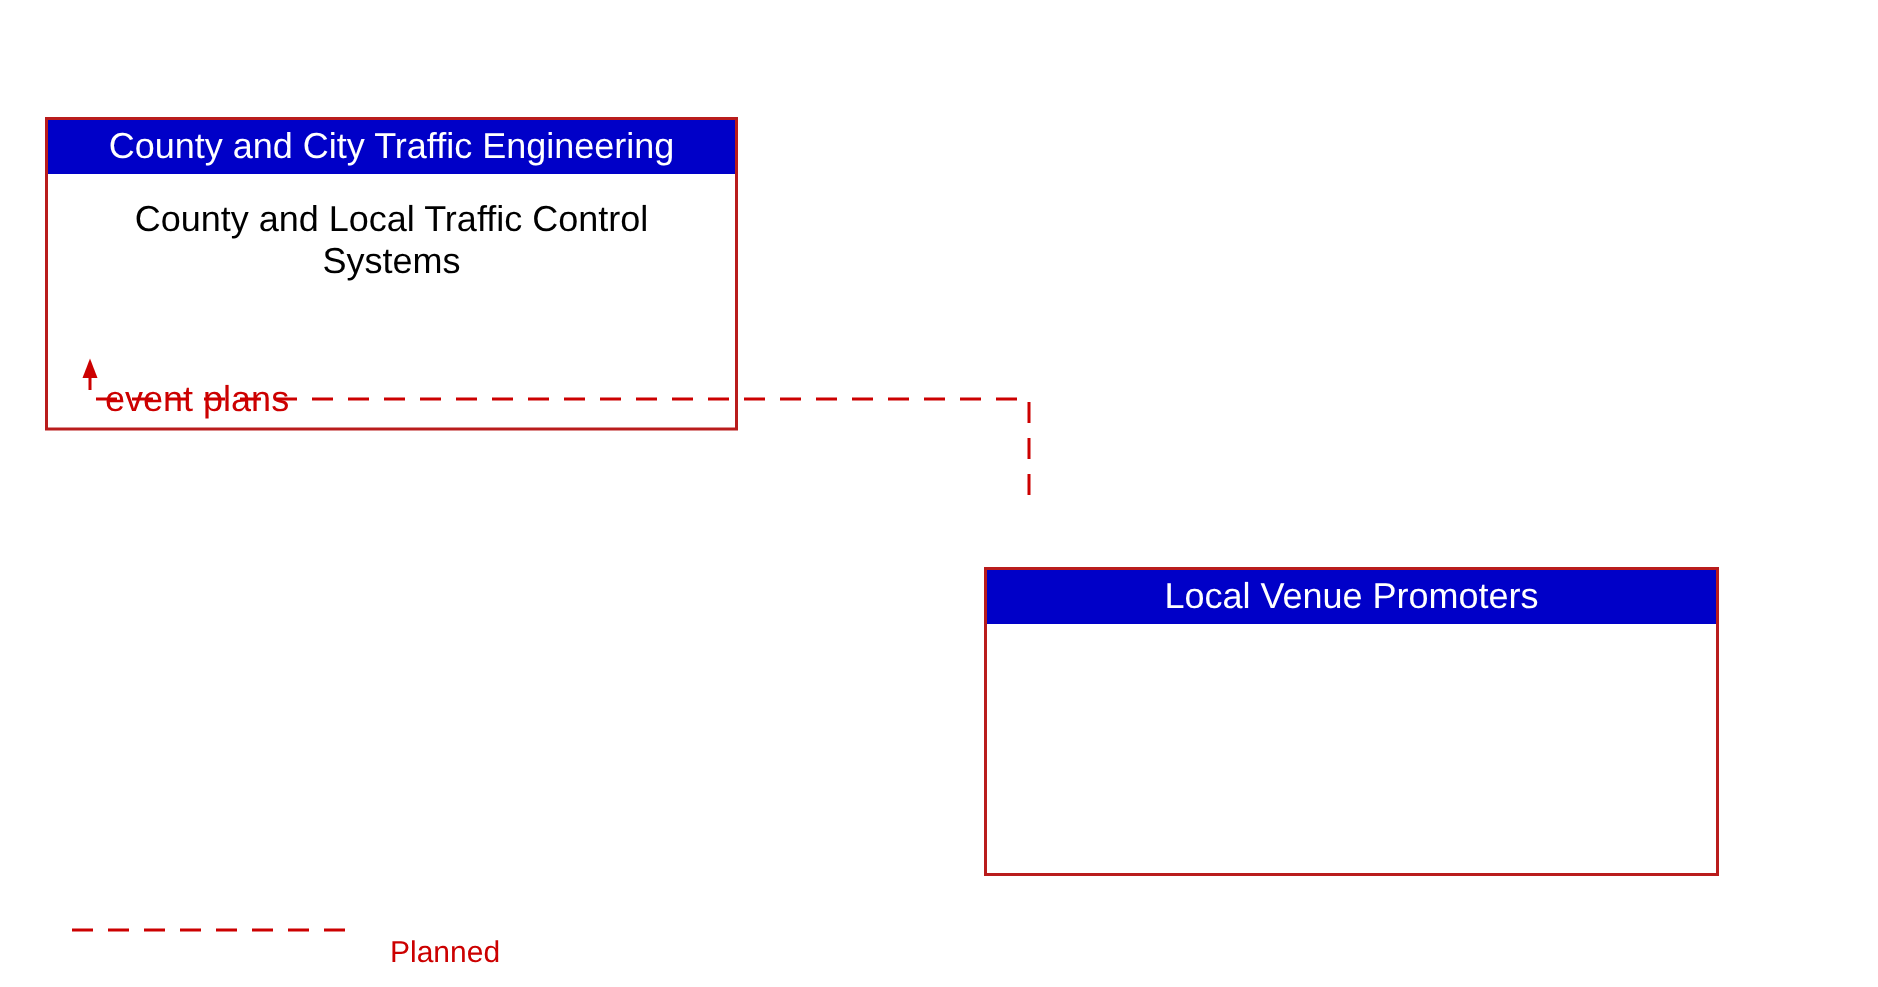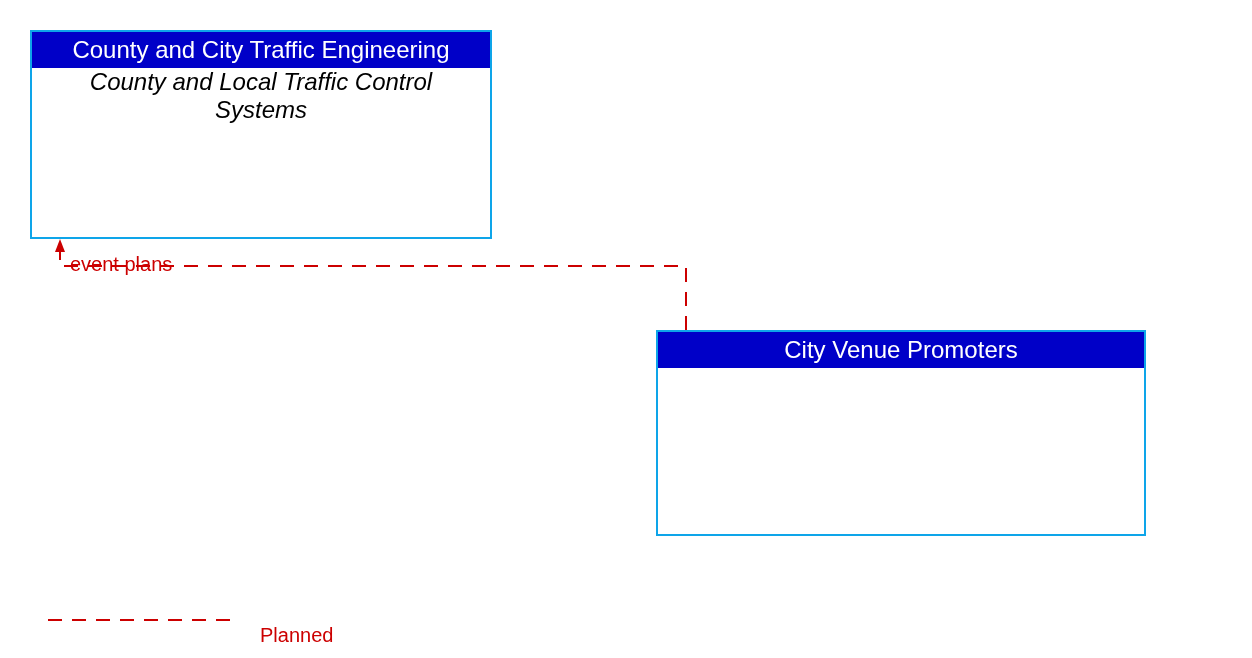--- a/index.html
+++ b/index.html
@@ -6,44 +6,44 @@
     margin: 0;
     padding: 0;
     width: 1252px;
     height: 658px;
     background: #ffffff;
     font-family: Arial, Helvetica, sans-serif;
     position: relative;
   }
   .box {
     position: absolute;
-    border: 2px solid #0ea5e9;
+    border: 2px solid #b91c1c;
     background: #fff;
     box-sizing: border-box;
+    margin-top: 48px;
   }
   .box-header {
     background: #0000c8;
     color: #fff;
     text-align: center;
     font-size: 24px;
     padding: 4px 6px;
     box-sizing: border-box;
   }
   .box-body {
     color: #000;
     text-align: center;
     font-size: 24px;
-    padding: 0 10px 0 10px;
+    padding: 17px 10px 0 10px;
     line-height: 1.15;
-    font-style: italic;
   }
   .flow-label {
     position: absolute;
     color: #cc0000;
-    font-size: 20px;
+    font-size: 24px;
   }
   .legend-label {
     position: absolute;
     color: #cc0000;
     font-size: 20px;
   }
   svg.connector {
     position: absolute;
     left: 0;
     top: 0;
@@ -54,21 +54,21 @@
 </style>
 </head>
 <body>
 
 <div class="box" style="left:30px; top:30px; width:462px; height:209px;">
   <div class="box-header">County and City Traffic Engineering</div>
   <div class="box-body">County and Local Traffic Control Systems</div>
 </div>
 
 <div class="box" style="left:656px; top:330px; width:490px; height:206px;">
-  <div class="box-header">City Venue Promoters</div>
+  <div class="box-header">Local Venue Promoters</div>
 </div>
 
 <svg class="connector">
 
   <path d="M 686 330 L 686 266 L 60 266 L 60 248" fill="none" stroke="#cc0000" stroke-width="2" stroke-dasharray="14 10"></path>
 
   <path d="M 60 239 L 55 252 L 65 252 Z" fill="#cc0000"></path>
 
   <line x1="48" y1="620" x2="232" y2="620" stroke="#cc0000" stroke-width="2" stroke-dasharray="14 10"></line>
 </svg>

